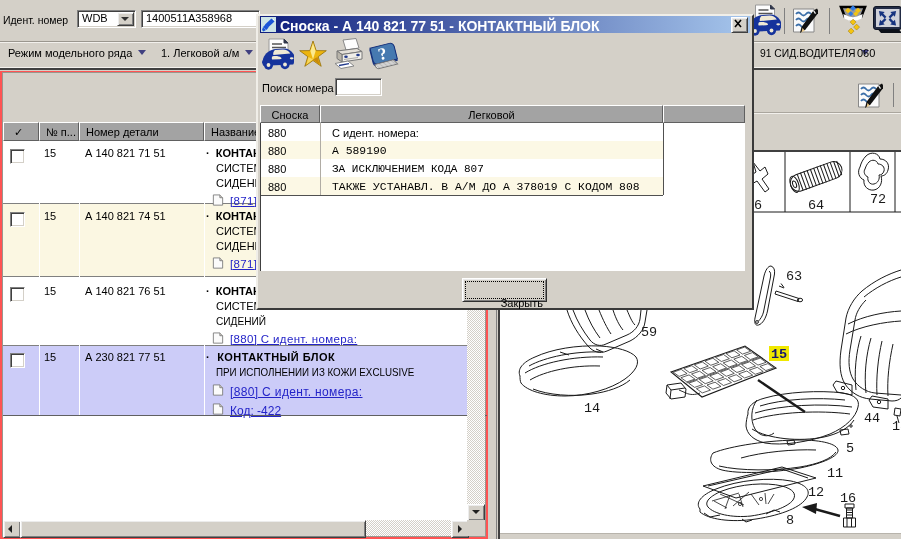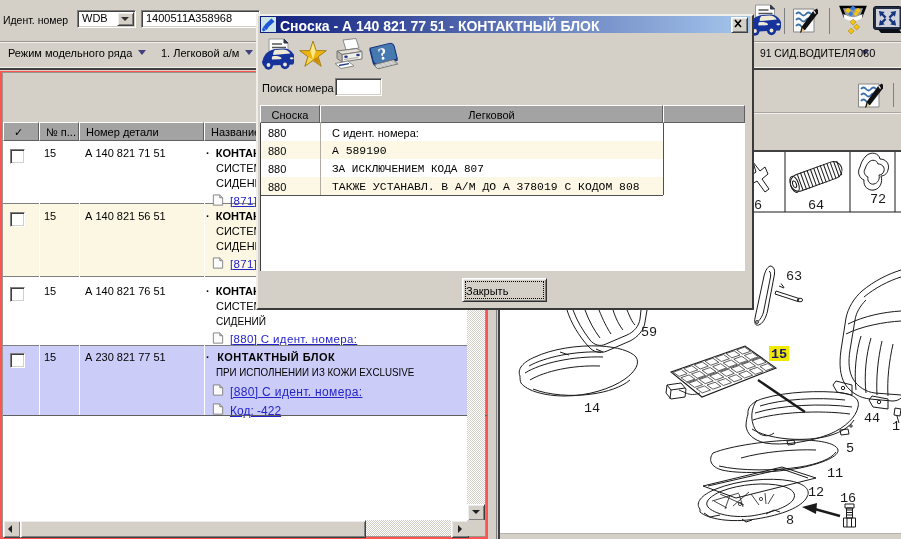--- a/index.html
+++ b/index.html
@@ -200,21 +200,21 @@
   <div class="abs" style="left:206px;top:147px;font-weight:bold">·&nbsp;&nbsp;КОНТАКТНЫЙ БЛОК</div>
   <div class="abs" style="left:216px;top:162px">СИСТЕМА РЕГУЛИРОВКИ</div>
   <div class="abs" style="left:216px;top:177px">СИДЕНИЙ</div>
   <svg class="doc" style="left:212px;top:194px" viewBox="0 0 12 14">
       <use href="#docico"></use>
     </svg>
   <div class="abs link" style="left:230px;top:195px;font-size:11.5px;letter-spacing:0.35px">[871] С идент. номера:</div>
 
   <div class="cb" style="top:212px"></div>
   <div class="abs" style="left:44px;top:210px">15</div>
-  <div class="abs" style="left:85px;top:210px">А 140 821 56 51</div>
+  <div class="abs" style="left:85px;top:210px">А 140 821 74 51</div>
   <div class="abs" style="left:206px;top:210px;font-weight:bold">·&nbsp;&nbsp;КОНТАКТНЫЙ БЛОК</div>
   <div class="abs" style="left:216px;top:225px">СИСТЕМА РЕГУЛИРОВКИ</div>
   <div class="abs" style="left:216px;top:240px">СИДЕНИЙ</div>
   <svg class="doc" style="left:212px;top:257px" viewBox="0 0 12 14">
       <use href="#docico"></use>
     </svg>
   <div class="abs link" style="left:230px;top:258px;font-size:11.5px;letter-spacing:0.35px">[871] С идент. номера:</div>
 
   <div class="cb" style="top:287px"></div>
   <div class="abs" style="left:44px;top:285px">15</div>
@@ -422,16 +422,16 @@
 <div class="abs" style="left:268px;top:127px;">880</div>
 <div class="abs" style="left:268px;top:145px;">880</div>
 <div class="abs" style="left:268px;top:163px;">880</div>
 <div class="abs" style="left:268px;top:181px;">880</div>
 <div class="abs" style="left:332px;top:127px;">С идент. номера:</div>
 <div class="abs mono" style="left:332px;top:145px;font-size:11.4px">А 589190</div>
 <div class="abs mono" style="left:332px;top:163px;font-size:11px">ЗА ИСКЛЮЧЕНИЕМ КОДА 807</div>
 <div class="abs mono" style="left:332px;top:181px;font-size:11.4px">ТАКЖЕ УСТАНАВЛ. В А/М ДО А 378019 С КОДОМ 808</div>
 
 <div class="abs raised" style="left:462px;top:278px;width:83px;height:22px;border-color:#fff #303030 #303030 #fff">
-  <div class="abs" style="left:2px;top:2px;right:2px;bottom:2px;border:1px dotted #000;text-align:left;padding-top:3px">Закрыть</div>
+  <div class="abs" style="left:2px;top:2px;right:2px;bottom:2px;border:1px dotted #000;text-align:right;padding-top:15px">Закрыть</div>
 </div>
 
 
 
 </body></html>

